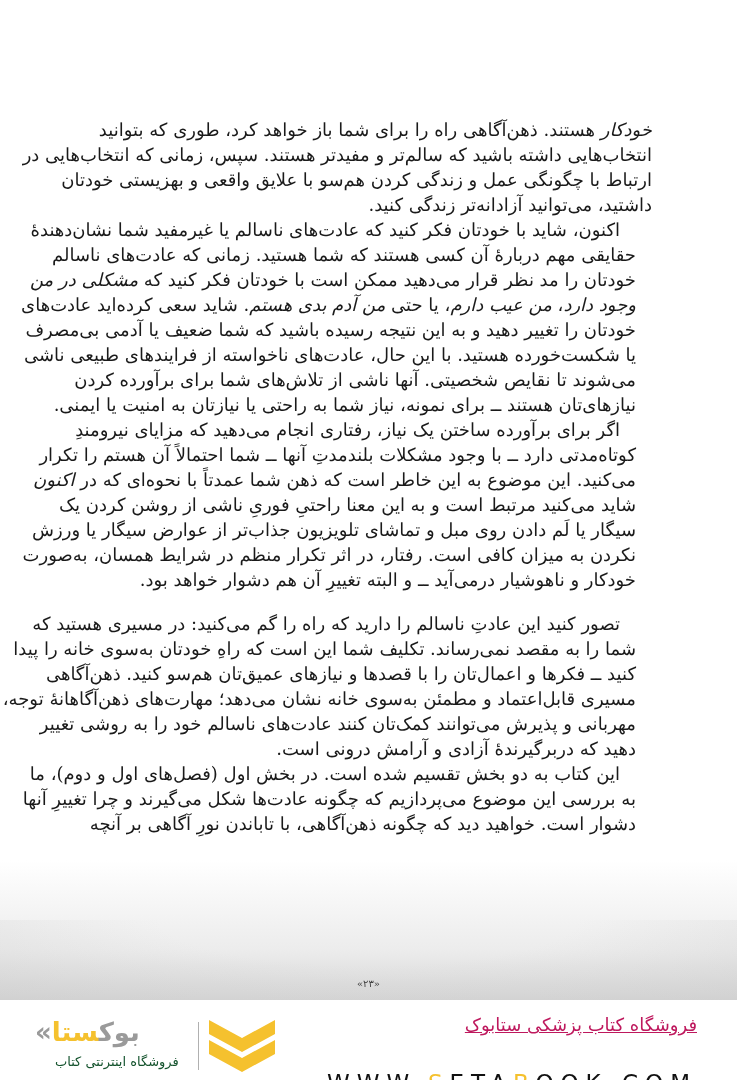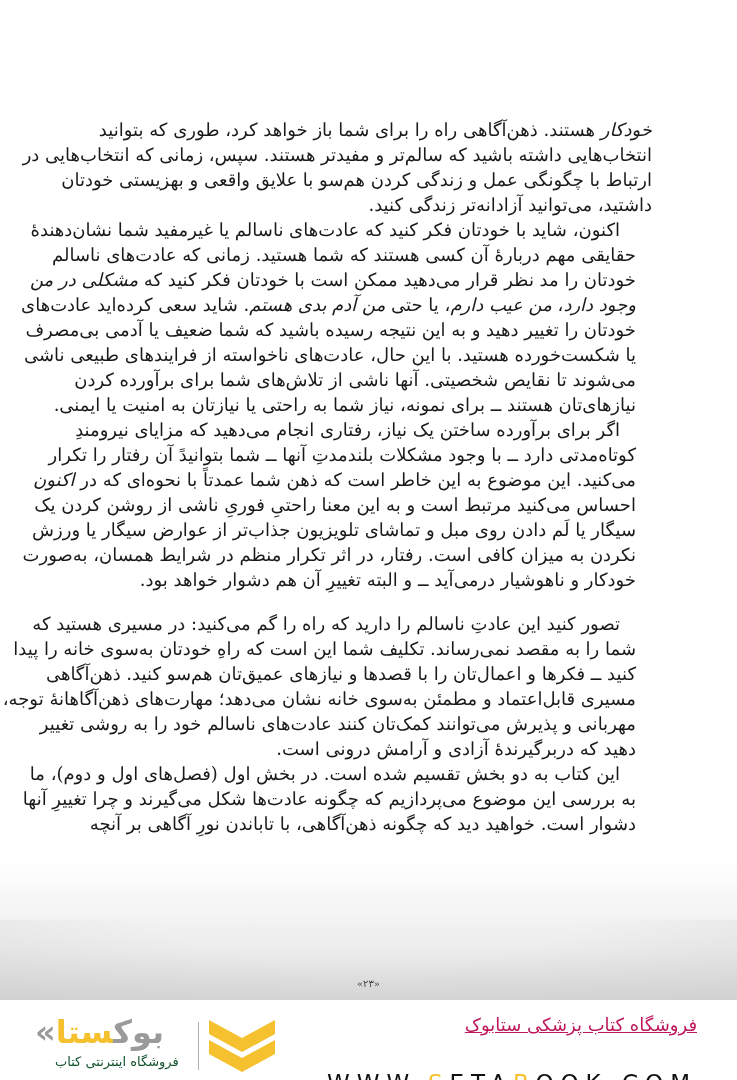--- a/index.html
+++ b/index.html
@@ -42,21 +42,21 @@
   .store-url {
     position: absolute; right: 40px; top: 42px;
     font-family: "DejaVu Sans", sans-serif; font-size: 23px; letter-spacing: 7px; color: #111; margin-top: 28px;
   }
   .store-url .acc { color: #f5c12e; }
   .logo {
     position: absolute; left: 35px; top: 16px; width: 230px; height: 60px;
   }
   .logo-word {
     position: absolute; left: 0; top: 0;
-    font-family: "DejaVu Sans", sans-serif; font-size: 32px; font-weight: bold; line-height: 32px; text-align: center;
+    font-family: "DejaVu Sans", sans-serif; font-size: 26px; font-weight: bold; line-height: 32px; text-align: center;
   }
   .logo-word .gray { color: #9a9a9a; }
   .logo-word .gold { color: #f5c12e; }
   .logo-sub {
     position: absolute; left: 20px; top: 38px; direction: rtl;
     font-family: "DejaVu Sans", sans-serif; font-size: 13px; color: #14532d;
   }
   .logo-sep {
     position: absolute; left: 163px; top: 6px; width: 1px; height: 48px; background: #b0b0b0;
   }
@@ -78,23 +78,23 @@
         <span class="line"><span>حقایقی مهم دربارهٔ آن کسی هستند که شما هستید. زمانی که عادت‌های ناسالم</span></span>
         <span class="line"><span>خودتان را مد نظر قرار می‌دهید ممکن است با خودتان فکر کنید که </span><span class="it">مشکلی در من</span></span>
         <span class="line"><span class="it">وجود دارد</span><span>، </span><span class="it">من عیب دارم</span><span>، یا حتی </span><span class="it">من آدم بدی هستم</span><span>. شاید سعی کرده‌اید عادت‌های</span></span>
         <span class="line"><span>خودتان را تغییر دهید و به این نتیجه رسیده باشید که شما ضعیف یا آدمی بی‌مصرف</span></span>
         <span class="line"><span>یا شکست‌خورده هستید. با این حال، عادت‌های ناخواسته از فرایندهای طبیعی ناشی</span></span>
         <span class="line"><span>می‌شوند تا نقایص شخصیتی. آنها ناشی از تلاش‌های شما برای برآورده کردن</span></span>
         <span class="line last"><span>نیازهای‌تان هستند ــ برای نمونه، نیاز شما به راحتی یا نیازتان به امنیت یا ایمنی.</span></span>
       </div>
       <div class="para indent">
         <span class="line" style="padding-right: 16px;"><span>اگر برای برآورده ساختن یک نیاز، رفتاری انجام می‌دهید که مزایای نیرومندِ</span></span>
-        <span class="line"><span>کوتاه‌مدتی دارد ــ با وجود مشکلات بلندمدتِ آنها ــ شما بتوانیدً آن رفتار را تکرار</span></span>
+        <span class="line"><span>کوتاه‌مدتی دارد ــ با وجود مشکلات بلندمدتِ آنها ــ شما احتمالاً آن هستم را تکرار</span></span>
         <span class="line"><span>می‌کنید. این موضوع به این خاطر است که ذهن شما عمدتاً با نحوه‌ای که در </span><span class="it">اکنون</span></span>
-        <span class="line"><span>احساس می‌کنید مرتبط است و به این معنا راحتیِ فوریِ ناشی از روشن کردن یک</span></span>
+        <span class="line"><span>شاید می‌کنید مرتبط است و به این معنا راحتیِ فوریِ ناشی از روشن کردن یک</span></span>
         <span class="line"><span>سیگار یا لَم دادن روی مبل و تماشای تلویزیون جذاب‌تر از عوارض سیگار یا ورزش</span></span>
         <span class="line"><span>نکردن به میزان کافی است. رفتار، در اثر تکرار منظم در شرایط همسان، به‌صورت</span></span>
         <span class="line last"><span>خودکار و ناهوشیار درمی‌آید ــ و البته تغییرِ آن هم دشوار خواهد بود.</span></span>
       </div>
       <div class="para indent">
         <span class="line" style="padding-right: 16px; margin-top: 19px;"><span>تصور کنید این عادتِ ناسالم را دارید که راه را گم می‌کنید: در مسیری هستید که</span></span>
         <span class="line"><span>شما را به مقصد نمی‌رساند. تکلیف شما این است که راهِ خودتان به‌سوی خانه را پیدا</span></span>
         <span class="line"><span>کنید ــ فکرها و اعمال‌تان را با قصدها و نیازهای عمیق‌تان هم‌سو کنید. ذهن‌آگاهی</span></span>
         <span class="line"><span>مسیری قابل‌اعتماد و مطمئن به‌سوی خانه نشان می‌دهد؛ مهارت‌های ذهن‌آگاهانهٔ توجه،</span></span>
         <span class="line"><span>مهربانی و پذیرش می‌توانند کمک‌تان کنند عادت‌های ناسالم خود را به روشی تغییر</span></span>

